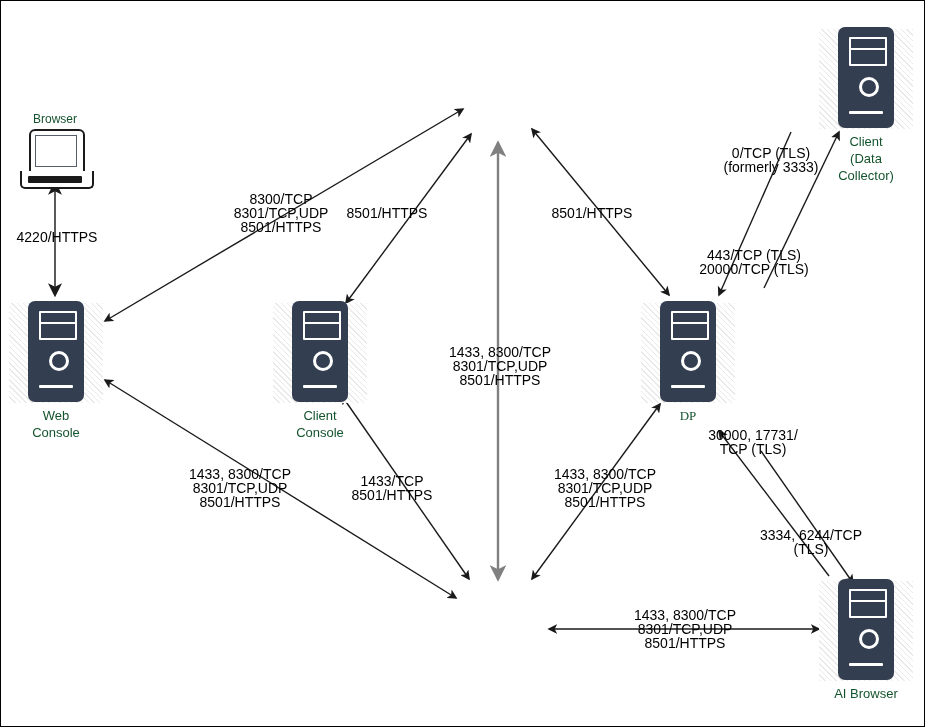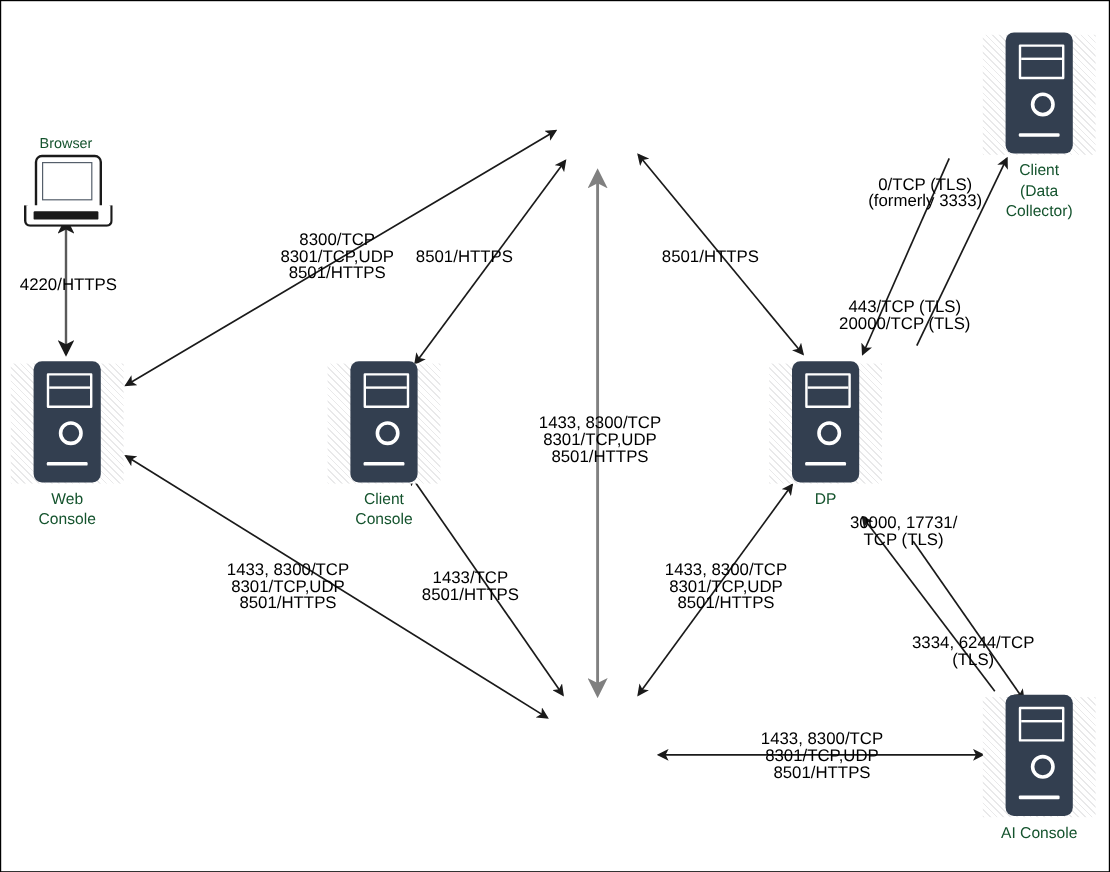--- a/index.html
+++ b/index.html
@@ -155,41 +155,41 @@
       <div class="srv-bars" style="left:11px;top:10px;width:34px;height:25px;"></div>
       <div class="srv-bar-mid" style="left:13px;top:21px;width:34px;height:2px;"></div>
       <div class="srv-circle" style="left:21px;top:50px;width:14px;height:14px;"></div>
       <div class="srv-foot" style="left:11px;top:84px;width:34px;height:3px;"></div>
     </div>
     <div class="node-label" style="left:-13px;top:108px;width:120px;">Client
 Console</div>
   </div>
 
 
-  <div class="node" style="left:640px;top:298px;width:94px;height:130px;">
+  <div class="node" style="left:640px;top:298px;width:94px;height:130px;font-family:Liberation Serif, serif;">
     <div class="shadow" style="left:0;top:4px;width:94px;height:100px;"></div>
     <div class="server" style="left:19px;top:2px;width:56px;height:101px;">
       <div class="srv-bars" style="left:11px;top:10px;width:34px;height:25px;"></div>
       <div class="srv-bar-mid" style="left:13px;top:21px;width:34px;height:2px;"></div>
       <div class="srv-circle" style="left:21px;top:50px;width:14px;height:14px;"></div>
       <div class="srv-foot" style="left:11px;top:84px;width:34px;height:3px;"></div>
     </div>
     <div class="node-label" style="left:-13px;top:108px;width:120px;">DP</div>
   </div>
 
 
   <div class="node" style="left:818px;top:576px;width:94px;height:130px;">
     <div class="shadow" style="left:0;top:4px;width:94px;height:100px;"></div>
     <div class="server" style="left:19px;top:2px;width:56px;height:101px;">
       <div class="srv-bars" style="left:11px;top:10px;width:34px;height:25px;"></div>
       <div class="srv-bar-mid" style="left:13px;top:21px;width:34px;height:2px;"></div>
       <div class="srv-circle" style="left:21px;top:50px;width:14px;height:14px;"></div>
       <div class="srv-foot" style="left:11px;top:84px;width:34px;height:3px;"></div>
     </div>
-    <div class="node-label" style="left:-13px;top:108px;width:120px;">AI Console</div>
+    <div class="node-label" style="left:-13px;top:108px;width:120px;">AI Browser</div>
   </div>
 
   <div class="node" style="left:818px;top:24px;width:94px;height:160px;">
     <div class="shadow" style="left:0;top:4px;width:94px;height:100px;"></div>
     <div class="server" style="left:19px;top:2px;width:56px;height:101px;">
       <div class="srv-bars" style="left:11px;top:10px;width:34px;height:25px;"></div>
       <div class="srv-bar-mid" style="left:13px;top:21px;width:34px;height:2px;"></div>
       <div class="srv-circle" style="left:21px;top:50px;width:14px;height:14px;"></div>
       <div class="srv-foot" style="left:11px;top:84px;width:34px;height:3px;"></div>
     </div>

